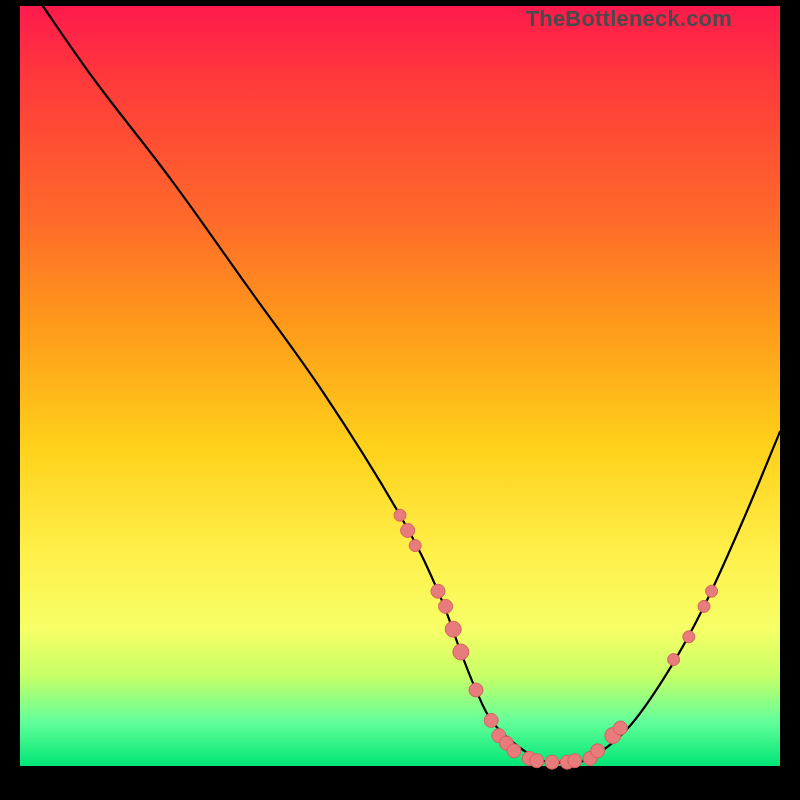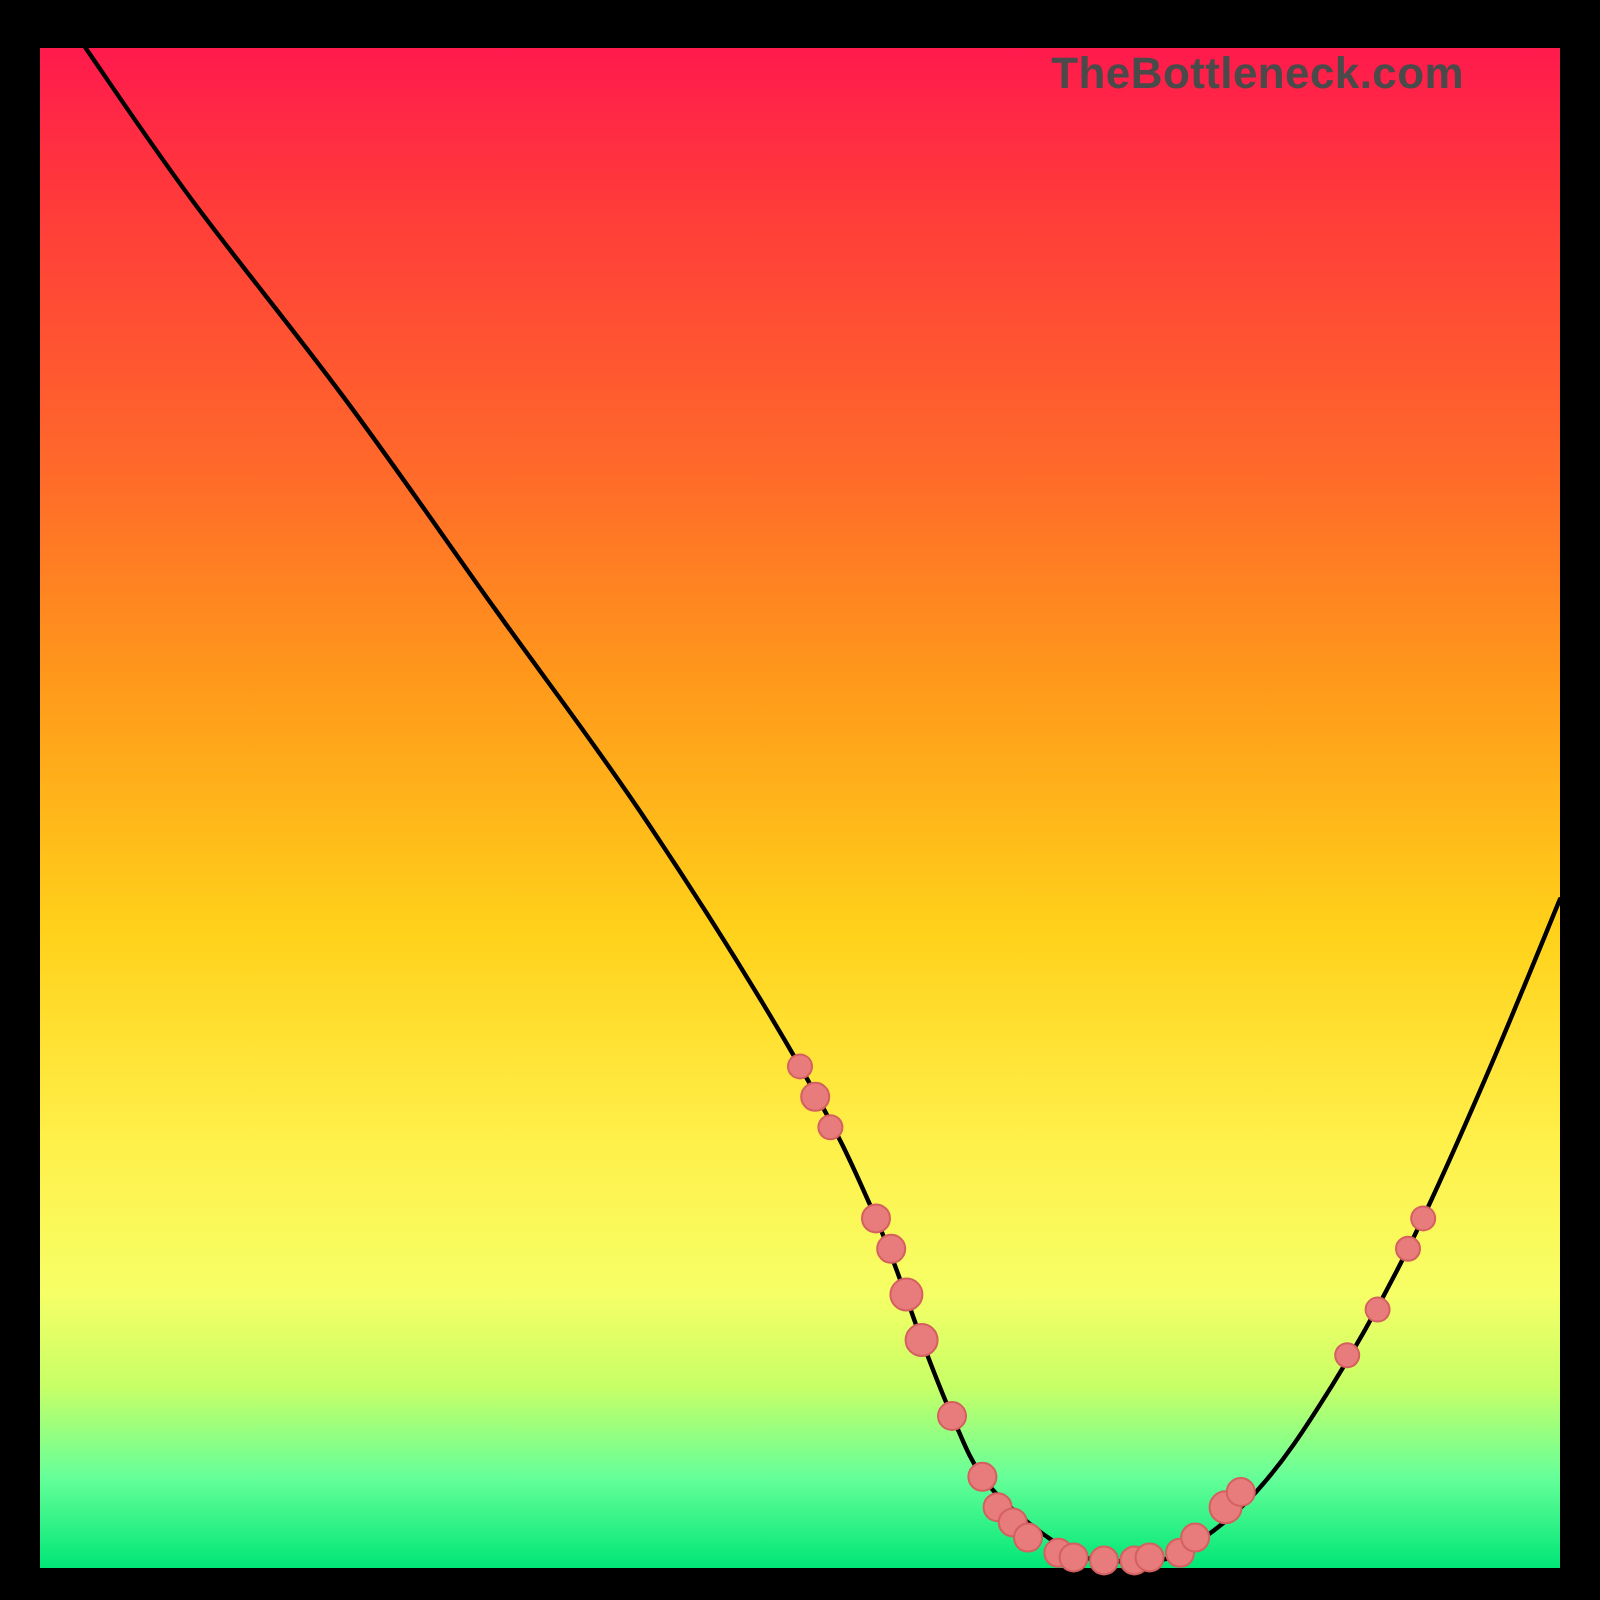--- a/index.html
+++ b/index.html
@@ -7,21 +7,21 @@
     padding: 0;
     width: 800px;
     height: 800px;
     background: #000;
     overflow: hidden;
     font-family: Arial, Helvetica, sans-serif;
   }
   .frame {
     position: absolute;
     left: 20px;
-    top: 24px;
+    top: 6px;
     width: 716px;
     height: 760px;
     box-sizing: border-box;
     text-decoration: underline;
   }
   .plot-bg {
     position: absolute;
     left: 0;
     top: 0;
     width: 760px;

